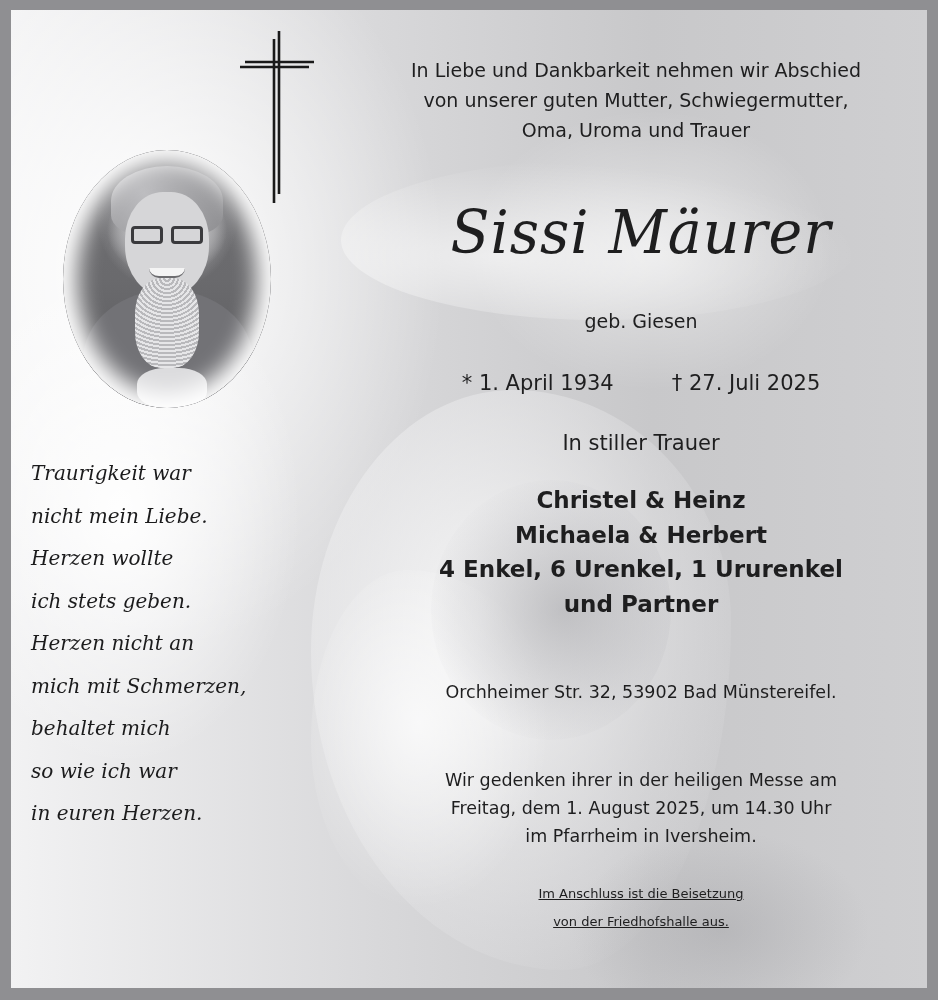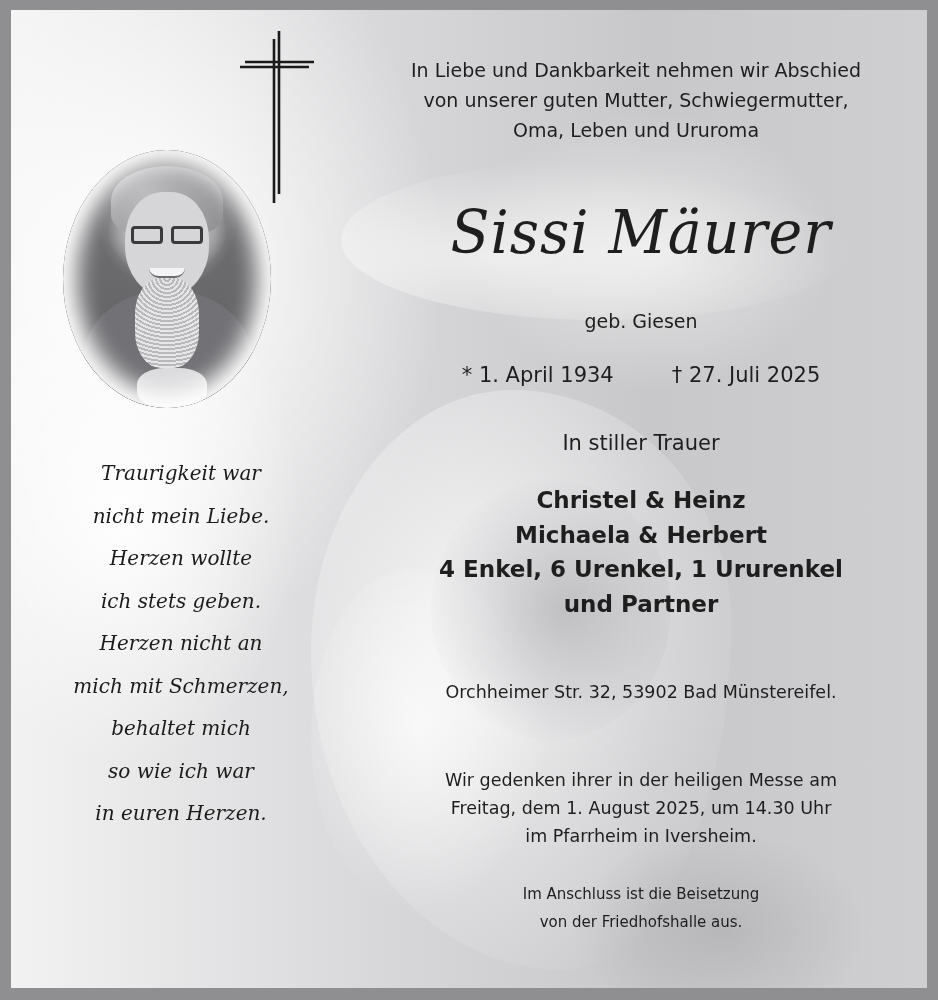--- a/index.html
+++ b/index.html
@@ -110,40 +110,40 @@
       font-family: "DejaVu Sans", sans-serif;
       color: #1e1e1f;
       position: absolute;
       text-align: center;
     }
     .script {
       font-family: "DejaVu Serif", serif;
       font-style: italic;
       color: #1b1b1c;
       position: absolute;
-      text-align: center;
+      text-align: left;
     }
     .line { display: block; white-space: nowrap; }
 
     .intro { left: 330px; top: 45px; width: 590px; font-size: 19px; line-height: 30px; }
     .name {
       left: 360px; top: 182px; width: 540px;
       font-size: 60px; line-height: 80px; letter-spacing: 1px;
       font-family: "DejaVu Serif", serif; font-style: italic; font-weight: normal;
       transform: scaleX(0.95);
     }
     .maiden { left: 480px; top: 298px; width: 300px; font-size: 19px; line-height: 26px; }
     .dates { left: 380px; top: 350px; width: 500px; font-size: 21px; line-height: 30px; }
-    .dates .d { display: inline-block; }
+    .dates .d { display: inline-block; margin-top: 8px; }
     .dates .gap { display: inline-block; width: 58px; }
     .mourning { left: 430px; top: 418px; width: 400px; font-size: 21px; line-height: 30px; }
     .family { left: 360px; top: 473px; width: 540px; font-size: 23px; line-height: 34.5px; font-weight: bold; }
     .address { left: 340px; top: 668px; width: 580px; font-size: 17.5px; line-height: 28px; }
     .mass { left: 340px; top: 756px; width: 580px; font-size: 17.5px; line-height: 28px; }
-    .burial { left: 340px; top: 870px; width: 580px; font-size: 15px; line-height: 28px; }
+    .burial { left: 340px; top: 870px; width: 580px; font-size: 13px; line-height: 28px; text-decoration: underline; }
 
     .poem { left: 20px; top: 442px; width: 300px; font-size: 20px; line-height: 42.5px; }
   </style>
 </head>
 <body>
 
 <div class="frame">
   <div class="rose glow-top"></div>
   <div class="rose petal-a"></div>
   <div class="rose petal-c"></div>
@@ -166,21 +166,21 @@
         <span style="left:40px"></span>
     </div>
     <div class="mouth"></div>
     <div class="neck"></div>
     <div class="hands"></div>
   </div>
 
   <div class="sans intro">
     <span class="line">In Liebe und Dankbarkeit nehmen wir Abschied</span>
     <span class="line">von unserer guten Mutter, Schwiegermutter,</span>
-    <span class="line">Oma, Leben und Ururoma</span>
+    <span class="line">Oma, Uroma und Trauer</span>
   </div>
 
   <div class="sans name">Sissi Mäurer</div>
 
   <div class="sans maiden">geb. Giesen</div>
 
   <div class="sans dates">
     <span class="d">* 1. April 1934</span><span class="gap"></span><span class="d">† 27. Juli 2025</span>
   </div>
 

